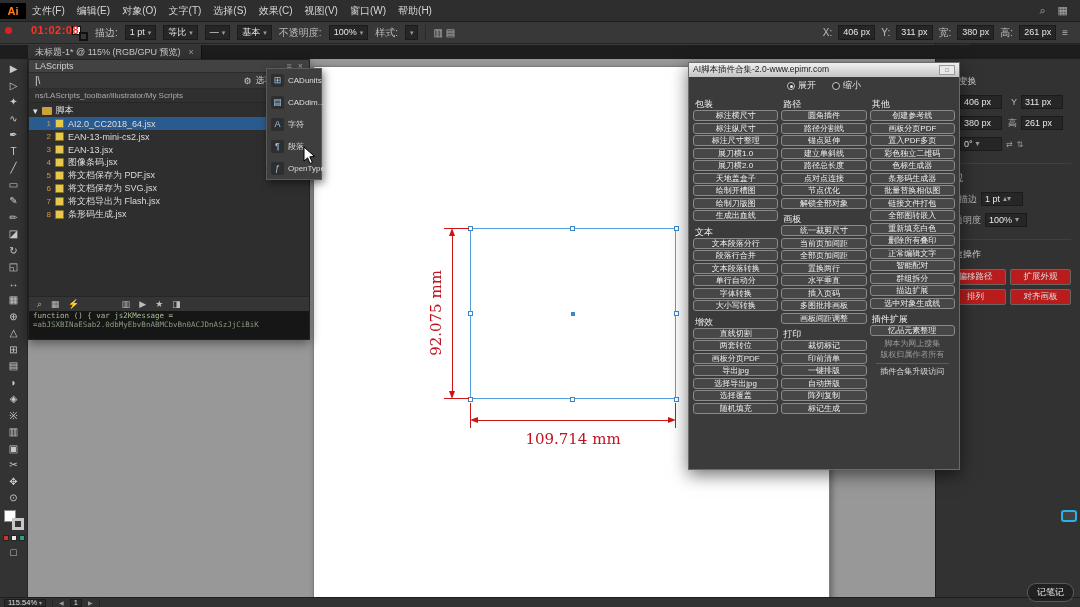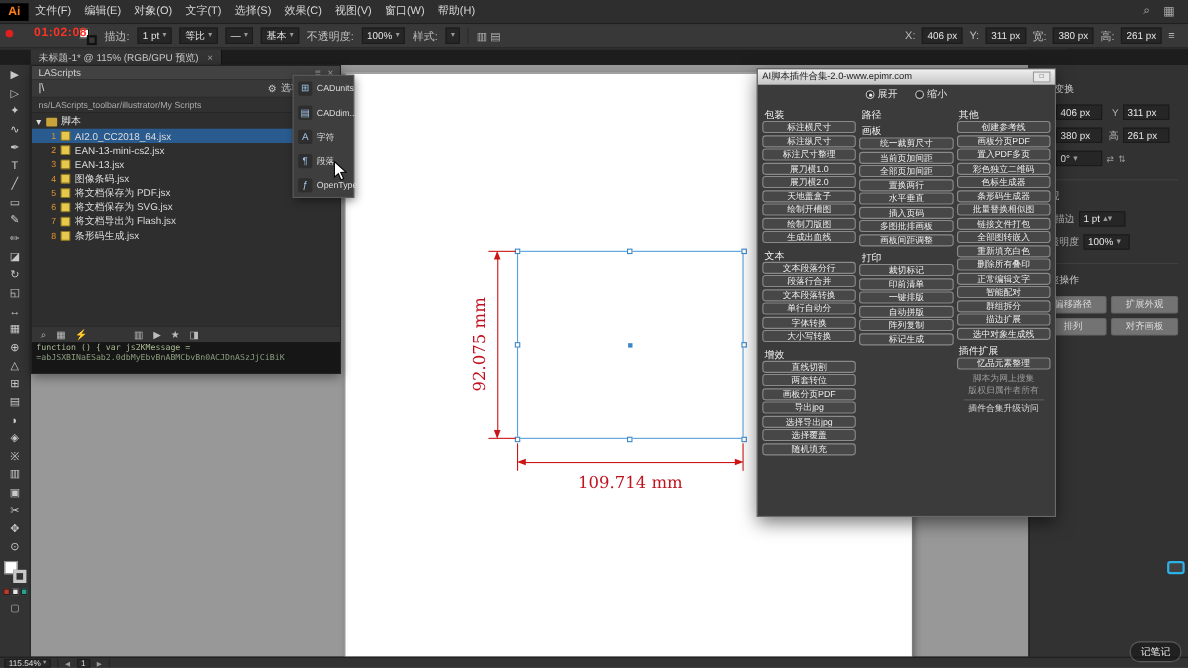--- a/index.html
+++ b/index.html
@@ -148,21 +148,21 @@
   .props-body{padding:8px 9px 0}
   .psec-title{font-size:9px;color:#cfcfcf;display:flex;align-items:center;gap:5px;margin-top:8px}
   .refgrid{color:#8f8f8f;font-size:9px}
   .prow{display:flex;align-items:center;gap:4px;margin-top:7px;font-size:9px;color:#b5b5b5}
   .plabel{width:11px;text-align:right;flex:none}
   .pfield{background:#262626;border:1px solid #1b1b1b;height:14px;line-height:12px;
     padding:0 3px;color:#e8e8e8;min-width:42px;font-size:9px;display:inline-flex;align-items:center;gap:3px}
   .pficon{color:#9a9a9a;font-size:8px}
   .pdiv{border-top:1px solid #404040;margin:12px 0 0}
   .qgrid{display:grid;grid-template-columns:1fr 1fr;gap:4px;margin-top:8px}
-  .qbtn{border:1px solid #666;background:#737373;color:#ddd;font-size:8.5px;height:16px;
+  .qbtn{border:1px solid #666;background:#b91c1c;color:#ddd;font-size:8.5px;height:16px;
     border-radius:2px;display:flex;align-items:center;justify-content:center;white-space:nowrap;overflow:hidden}
   .swchip{width:10px;height:10px;background:#dedede;border:1px solid #888;flex:none}
 
   
   .statusbar{position:absolute;left:0;right:0;bottom:0;height:10px;background:#323232;
     border-top:1px solid #1e1e1e;display:flex;align-items:center;gap:6px;padding:0 4px;
     font-size:7.5px;color:#b5b5b5;z-index:15}
   .sb-field{background:#2a2a2a;border:1px solid #1d1d1d;height:8px;line-height:6px;
     padding:0 3px;display:inline-flex;align-items:flex-start;gap:2px;color:#ddd}
   .sb-sep{width:1px;height:8px;background:#262626}
@@ -617,20 +617,38 @@
                 <div class="pbtn">选择覆盖</div>
 
                 <div class="pbtn">随机填充</div>
               </div>
           </div>
         </div>
       <div class="pcol">
 
           <div>
             <div class="pgroup-title">路径</div>
+            <div>
+
+                <div class="pbtn">圆角插件</div>
+
+                <div class="pbtn">路径分割线</div>
+
+                <div class="pbtn">锚点延伸</div>
+
+                <div class="pbtn">建立单斜线</div>
+
+                <div class="pbtn">路径总长度</div>
+
+                <div class="pbtn">点对点连接</div>
+
+                <div class="pbtn">节点优化</div>
+
+                <div class="pbtn">解锁全部对象</div>
+              </div>
           </div>
 
           <div>
             <div class="pgroup-title">画板</div>
             <div>
 
                 <div class="pbtn">统一裁剪尺寸</div>
 
                 <div class="pbtn">当前页加间距</div>
 

